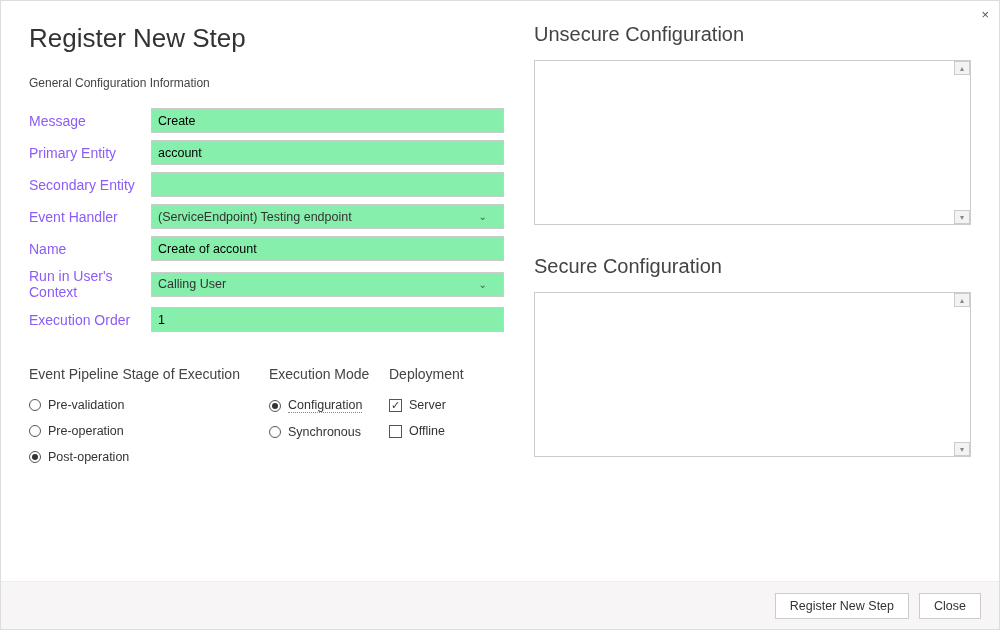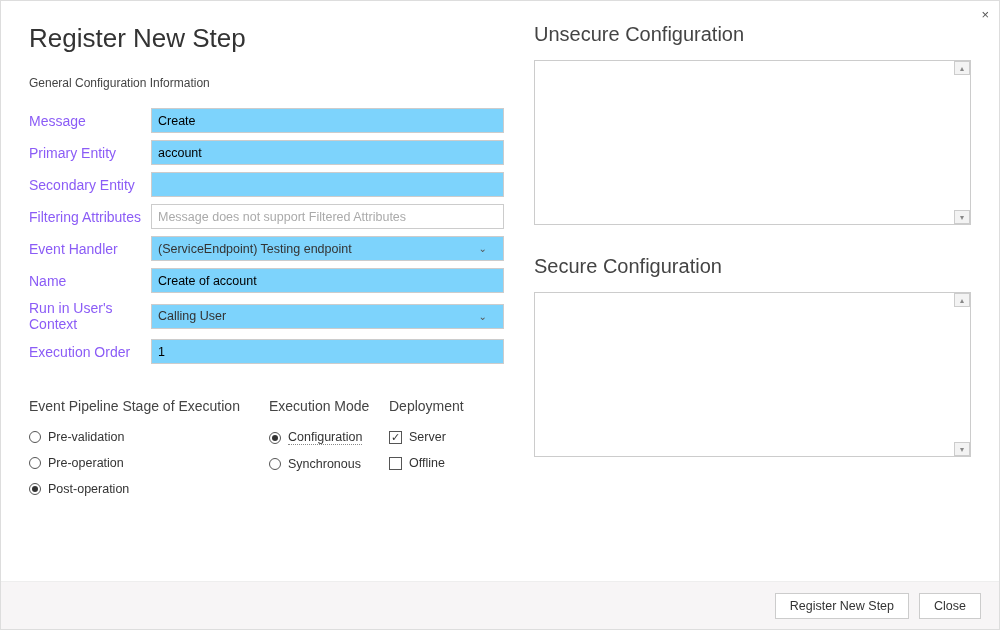--- a/index.html
+++ b/index.html
@@ -68,21 +68,21 @@
   .form-row .field {
     flex: 1;
   }
   input[type=text].txt, .select-wrap {
     width: 100%;
     height: 25px;
     border: 1px solid #ccc;
     padding: 2px 6px;
     font-size: 12.5px;
     font-family: inherit;
-    background: #7dd3fc;
+    background: #86efac;
   }
   input[type=text].txt::placeholder { color: #aaa; }
   input[type=text].txt.disabled {
     color: #aaa;
     background: #fff;
   }
   .select-wrap {
     display: flex;
     align-items: center;
     justify-content: space-between;
@@ -209,24 +209,20 @@
       </div>
       <div class="form-row">
         <label>Primary Entity</label>
         <div class="field"><input type="text" class="txt" value="account" style=""></div>
       </div>
       <div class="form-row">
         <label>Secondary Entity</label>
         <div class="field"><input type="text" class="txt" value="" style=""></div>
       </div>
       <div class="form-row">
-        <label>Filtering Attributes</label>
-        <div class="field"><input type="text" class="txt disabled" readonly="" placeholder="Message does not support Filtered Attributes" style=""></div>
-      </div>
-      <div class="form-row">
         <label>Event Handler</label>
         <div class="field">
           <div class="select-wrap">
             <span>(ServiceEndpoint) Testing endpoint</span>
             <span class="chev">⌄</span>
           </div>
         </div>
       </div>
       <div class="form-row">
         <label>Name</label>

